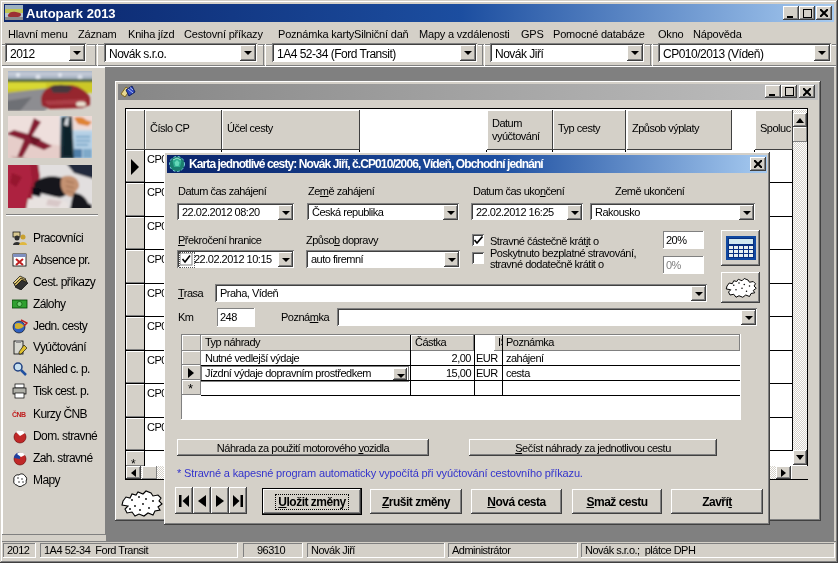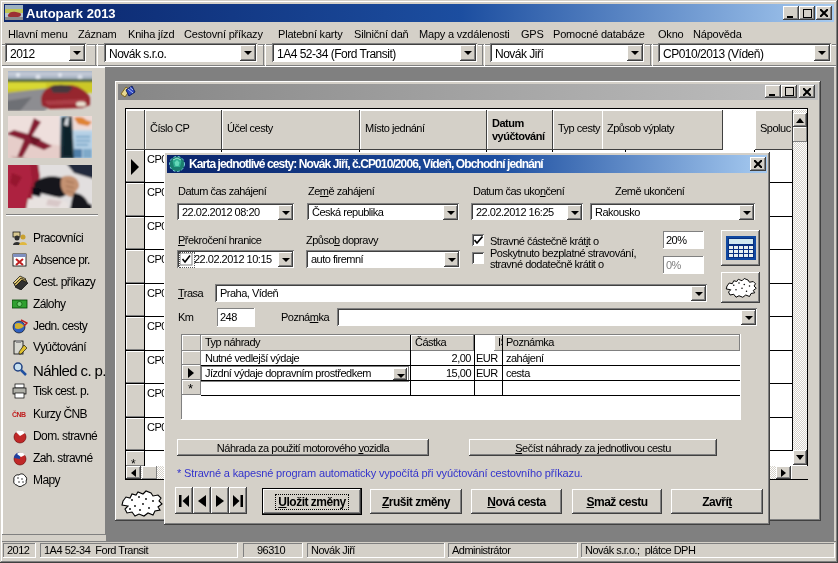--- a/index.html
+++ b/index.html
@@ -54,21 +54,21 @@
       <svg width="8" height="8">
         <path d="M0 0 L8 8 M8 0 L0 8" stroke="#000" stroke-width="2"></path>
       </svg>
     </div>
 
   <div class="menu">
     <span style="left:6px">Hlavní menu</span>
     <span style="left:76px">Záznam</span>
     <span style="left:126px">Kniha jízd</span>
     <span style="left:182px">Cestovní příkazy</span>
-    <span style="left:276px">Platební karty</span>
+    <span style="left:276px">Poznámka karty</span>
     <span style="left:352px">Silniční daň</span>
     <span style="left:417px">Mapy a vzdálenosti</span>
     <span style="left:519px">GPS</span>
     <span style="left:551px">Pomocné databáze</span>
     <span style="left:656px">Okno</span>
     <span style="left:691px">Nápověda</span>
   </div>
 
   <div class="abs" style="left:2px;top:44px;width:834px;height:23px;box-shadow:inset 0 1px 0 #808080, inset 0 2px 0 #fff, inset 0 -1px 0 #fff, inset 0 -2px 0 #808080;"></div>
   <div class="combo" style="left:5px;top:43px;width:82px">
@@ -210,21 +210,21 @@
         <svg class="abs" style="left:10px;top:272px" width="16" height="16">
           <rect x="2" y="2" width="9" height="13" fill="#d8d8d0" stroke="#000" stroke-width="0.8"></rect>
           <rect x="4" y="1" width="5" height="3" fill="#909090"></rect>
           <path d="M12,6 L15,9 L9,15 L7,15 L7,13 Z" fill="#e0c030" stroke="#000" stroke-width="0.6"></path>
         </svg>
         <div class="abs" style="left:31px;top:273px;font-size:12px;letter-spacing:-0.6px;white-space:nowrap;">Vyúčtování</div>
         <svg class="abs" style="left:10px;top:294px" width="16" height="16">
           <circle cx="6" cy="6" r="4" fill="#c8e0f0" stroke="#204080" stroke-width="1.5"></circle>
           <path d="M9,9 L14,14" stroke="#2050a0" stroke-width="2.5"></path>
         </svg>
-        <div class="abs" style="left:31px;top:295px;font-size:15px;letter-spacing:-0.6px;white-space:nowrap;">Náhled c. p.</div>
+        <div class="abs" style="left:31px;top:295px;font-size:12px;letter-spacing:-0.6px;white-space:nowrap;">Náhled c. p.</div>
         <svg class="abs" style="left:10px;top:315.5px" width="16" height="16">
           <rect x="3" y="1" width="9" height="4" fill="#fff" stroke="#000" stroke-width="0.7"></rect>
           <rect x="1" y="5" width="13" height="6" fill="#b0b0a8" stroke="#000" stroke-width="0.7"></rect>
           <rect x="3" y="10" width="9" height="5" fill="#fff" stroke="#000" stroke-width="0.7"></rect>
         </svg>
         <div class="abs" style="left:31px;top:316.5px;font-size:12px;letter-spacing:-0.6px;white-space:nowrap;">Tisk cest. p.</div>
         <svg class="abs" style="left:10px;top:338.5px" width="16" height="16">
           <text x="0" y="11" font-size="7" font-weight="bold" fill="#c02020" font-family="Liberation Sans">ČNB</text>
         </svg>
         <div class="abs" style="left:31px;top:339.5px;font-size:12px;letter-spacing:-0.6px;white-space:nowrap;">Kurzy ČNB</div>
@@ -279,30 +279,27 @@
 
     <div id="grid" class="abs" style="left:10px;top:27px;width:683px;height:372px;background:#fff;box-shadow:inset 0 0 0 1px #000;">
 
       <div class="hdrcell" style="left:1px;top:2px;width:19px;height:40px;"></div>
       <div class="hdrcell" style="left:20px;top:2px;width:77px;height:40px;">
           <span class="abs" style="left:5px;top:12px">Číslo CP</span>
         </div>
       <div class="hdrcell" style="left:97px;top:2px;width:138px;height:40px;">
           <span class="abs" style="left:5px;top:12px">Účel cesty</span>
         </div>
-      <div class="hdrcell" style="left:235px;top:2px;width:127px;height:40px;">
-          <span class="abs" style="left:5px;top:12px">Místo jednání</span>
-        </div>
       <div class="hdrcell" style="left:362px;top:2px;width:66px;height:40px;">
-          <span class="abs" style="left:5px;top:7px;line-height:13px;font-weight:bold;">Datum<br>vyúčtování</span>
+          <span class="abs" style="left:5px;top:7px;line-height:13px;">Datum<br>vyúčtování</span>
         </div>
       <div class="hdrcell" style="left:428px;top:2px;width:73px;height:40px;">
           <span class="abs" style="left:5px;top:12px">Typ cesty</span>
         </div>
-      <div class="hdrcell" style="left:477px;top:2px;width:121px;height:40px;">
+      <div class="hdrcell" style="left:502px;top:2px;width:105px;height:40px;">
           <span class="abs" style="left:5px;top:12px">Způsob výplaty</span>
         </div>
       <div class="hdrcell" style="left:630px;top:2px;width:38px;height:40px;">
           <span class="abs" style="left:5px;top:12px">Spoluc</span>
         </div>
 
       <div id="rows" class="abs" style="left:0;top:42px;width:668px;height:301px;">
           <div class="abs" style="left:1px;top:0px;width:19px;height:32px;background:#d4d0c8;box-shadow:inset -1px -1px 0 #808080,inset 1px 1px 0 #fff;">
             <svg style="position:absolute;left:5px;top:8.5px" width="8" height="16">
               <polygon points="0,0 8,8 0,16" fill="#000"></polygon>

